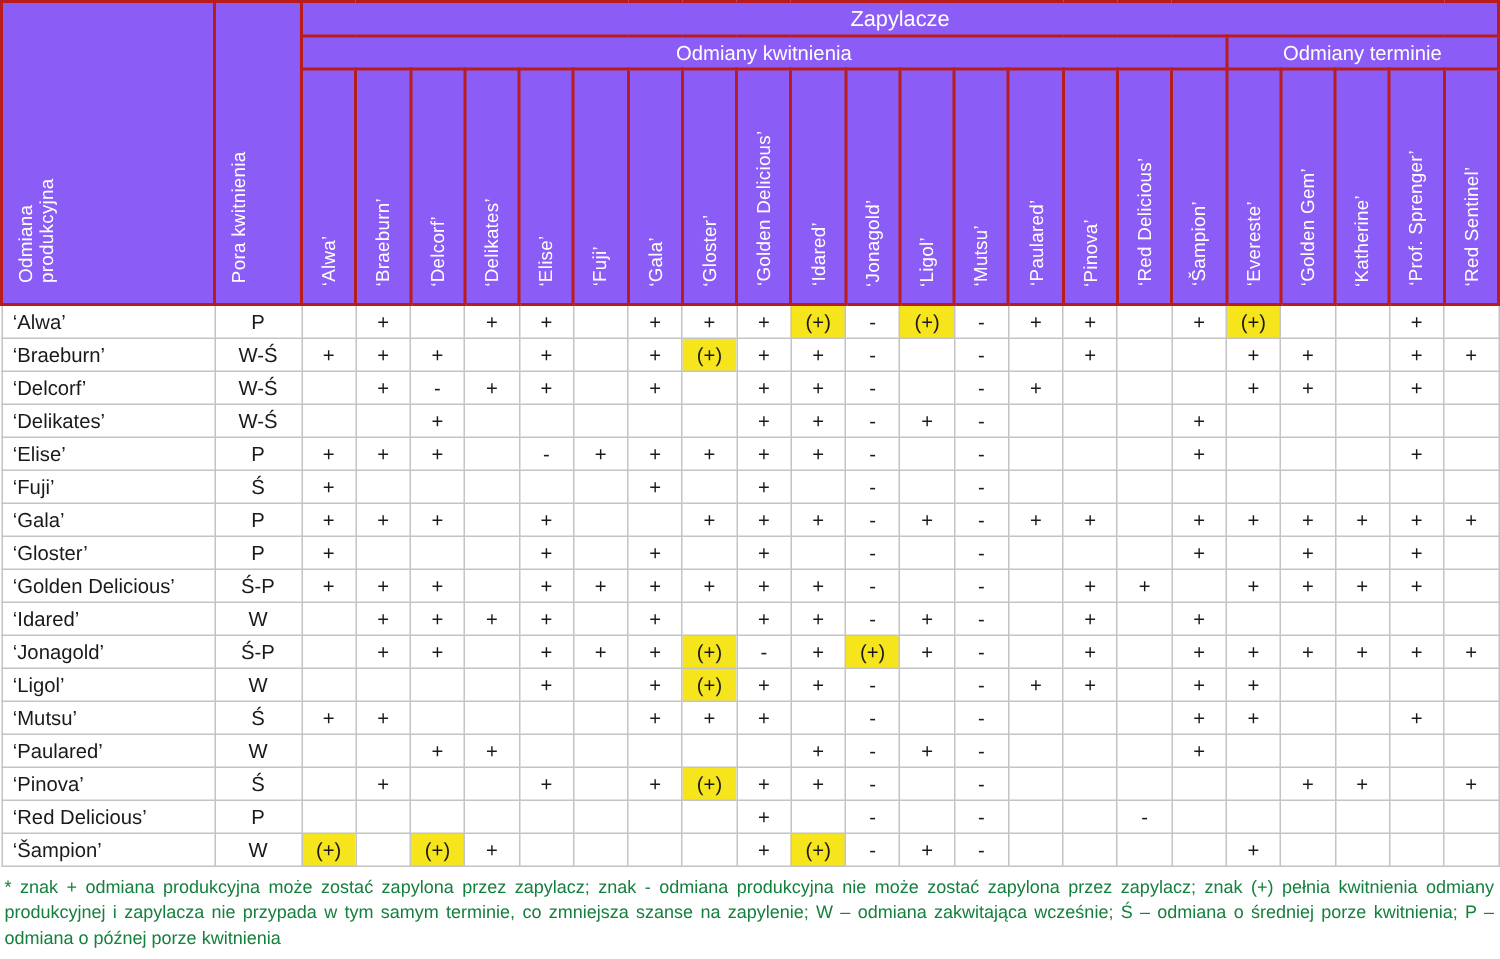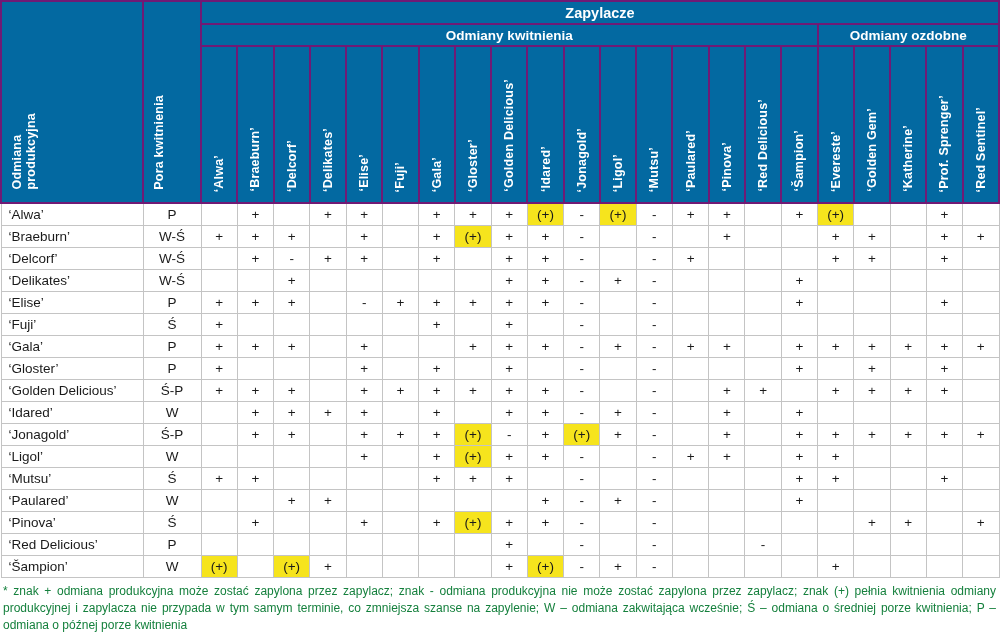--- a/index.html
+++ b/index.html
@@ -1,20 +1,20 @@
 <!DOCTYPE html>
 <html><head>
 <meta charset="utf-8">
 <style>
   html,body{margin:0;padding:0;background:#fff;}
   body{width:1000px;height:639px;font-family:"Liberation Sans",sans-serif;color:#1a1a1a;overflow:hidden;}
   table{border-collapse:collapse;table-layout:fixed;width:1000px;}
   col.col-name{width:142px;}
   col.col-pora{width:58px;}
-  th{background:#0369a1;color:#fff;font-weight:bold;border:2px solid #701a75;padding:0;}
+  th{background:#8b5cf6;color:#fff;font-weight:normal;border:2px solid #b91c1c;padding:0;}
   th.zapylacze{font-size:14.5px;height:21px;}
   th.group{font-size:13.5px;height:20px;}
   th.vert-cell{vertical-align:bottom;height:149px;text-align:center;padding-bottom:6px;}
   .vert{writing-mode:vertical-rl;transform:rotate(180deg);white-space:nowrap;font-size:12.5px;letter-spacing:.2px;display:inline-block;}
   .vert .vline{display:block;}
   th.corner{vertical-align:bottom;text-align:left;padding:0 0 8px 8px;}
   th.corner .vert{text-align:left;}
   td{border:1px solid #c4c4c4;height:21px;font-size:13.5px;padding:0;background:#fff;}
   td.name{text-align:left;padding-left:7px;}
   td.pora{text-align:center;}
@@ -38,21 +38,21 @@
           <span class="vline">produkcyjna</span>
         </span>
       </th>
       <th class="corner" rowspan="3">
         <span class="vert">Pora kwitnienia</span>
       </th>
       <th class="zapylacze" colspan="22">Zapylacze</th>
     </tr>
     <tr>
       <th class="group" colspan="17">Odmiany kwitnienia</th>
-      <th class="group" colspan="5">Odmiany ozdobne</th>
+      <th class="group" colspan="5">Odmiany terminie</th>
     </tr>
     <tr id="pollinator-header-row">
         <th class="vert-cell"><span class="vert">‘Alwa’</span></th>
         <th class="vert-cell"><span class="vert">‘Braeburn’</span></th>
         <th class="vert-cell"><span class="vert">‘Delcorf’</span></th>
         <th class="vert-cell"><span class="vert">‘Delikates’</span></th>
         <th class="vert-cell"><span class="vert">‘Elise’</span></th>
         <th class="vert-cell"><span class="vert">‘Fuji’</span></th>
         <th class="vert-cell"><span class="vert">‘Gala’</span></th>
         <th class="vert-cell"><span class="vert">‘Gloster’</span></th>

